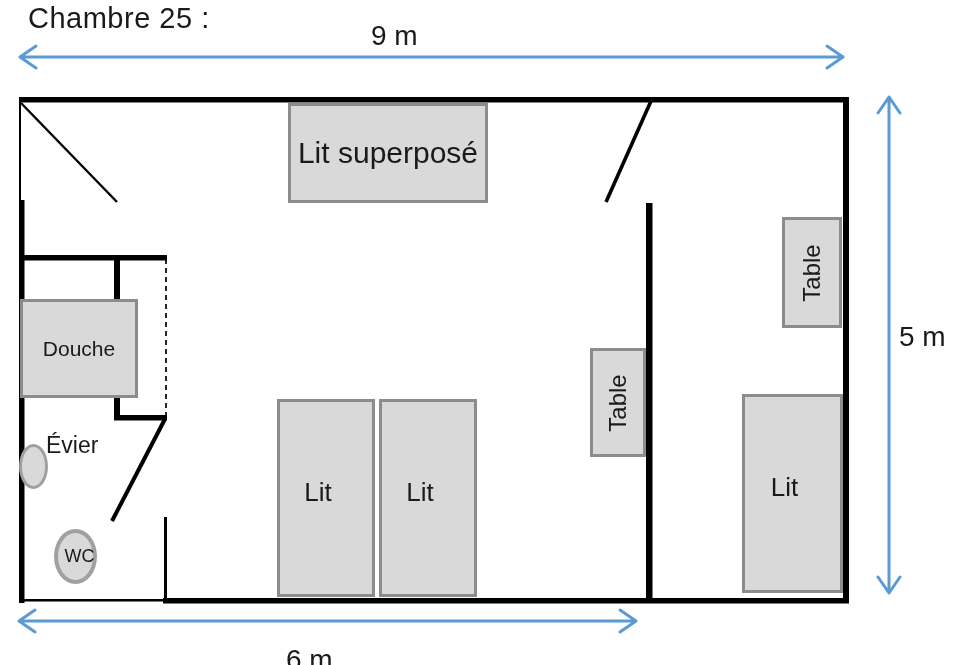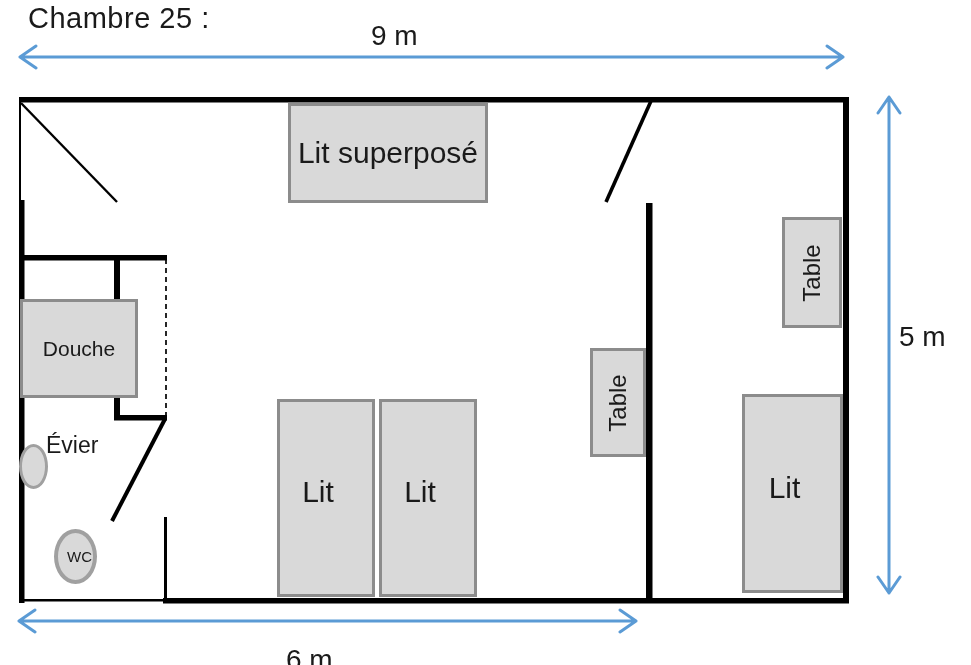--- a/index.html
+++ b/index.html
@@ -40,40 +40,40 @@
   svg .dashline{stroke:var(--wall);fill:none;stroke-dasharray:5 4;}
   svg .arrowline{stroke:var(--arrow);stroke-width:3;fill:none;stroke-linecap:round;stroke-linejoin:round;}
   .furn{
     background:var(--furniture-fill);
     border:3px solid var(--furniture-border);
     display:flex;align-items:center;justify-content:center;
     color:var(--text);
   }
   .furn .lbl{white-space:nowrap;}
   .big-lbl{font-size:30px;}
-  .bed-lbl{font-size:30px;transform:translate(-8px,-6px);}
+  .bed-lbl{font-size:26px;transform:translate(-8px,-6px);}
   .shower-lbl{font-size:21px;}
   .vlabel{font-size:24px;transform:rotate(-90deg);white-space:nowrap;}
   #bunk-bed-box{left:288px;top:103px;width:200px;height:100px;}
   #shower-box{left:20px;top:258px;width:118px;height:99px;margin-top:41px;}
   #bed-left-box{left:277px;top:399px;width:98px;height:198px;}
   #bed-middle-box{left:379px;top:399px;width:98px;height:198px;}
   #bed-right-box{left:742px;top:394px;width:101px;height:199px;}
   #table-middle-box{left:590px;top:348px;width:56px;height:109px;}
   #table-right-box{left:782px;top:217px;width:60px;height:111px;}
   .oval{
     background:var(--furniture-fill);
     border:3px solid var(--ellipse-border);
     border-radius:50%;
     display:flex;align-items:center;justify-content:center;
   }
   #sink-ellipse{left:19px;top:444px;width:29px;height:45px;}
   #toilet-ellipse{left:54px;top:529px;width:43px;height:55px;border-width:4px;}
   #sink-label{left:46px;top:432px;font-size:23px;}
-  #toilet-label{font-size:15px;padding-left:8px;}
+  #toilet-label{font-size:18px;padding-left:8px;}
 </style>
 </head>
 <body>
 
 <div class="stage">
 
   <div class="abs title">Chambre 25 :</div>
   <div class="abs dim-label" id="dim-top-label">9 m</div>
   <div class="abs dim-label" id="dim-right-label">5 m</div>
   <div class="abs dim-label" id="dim-bottom-label">6 m</div>

